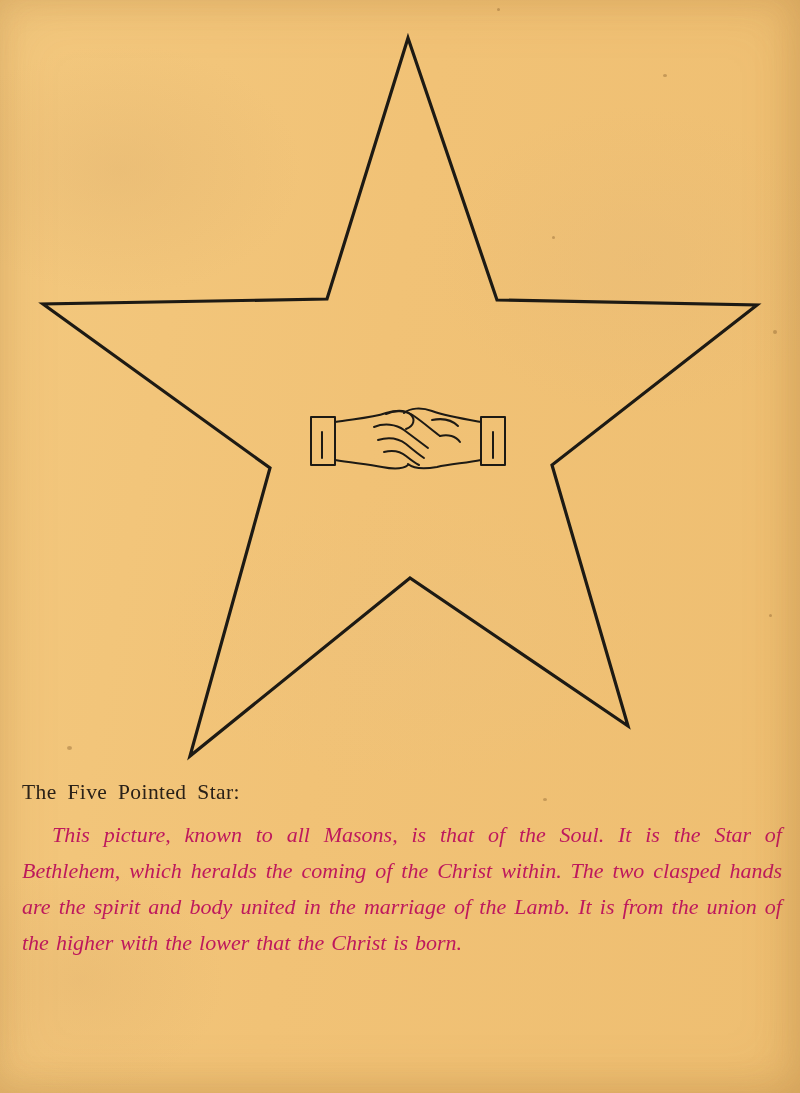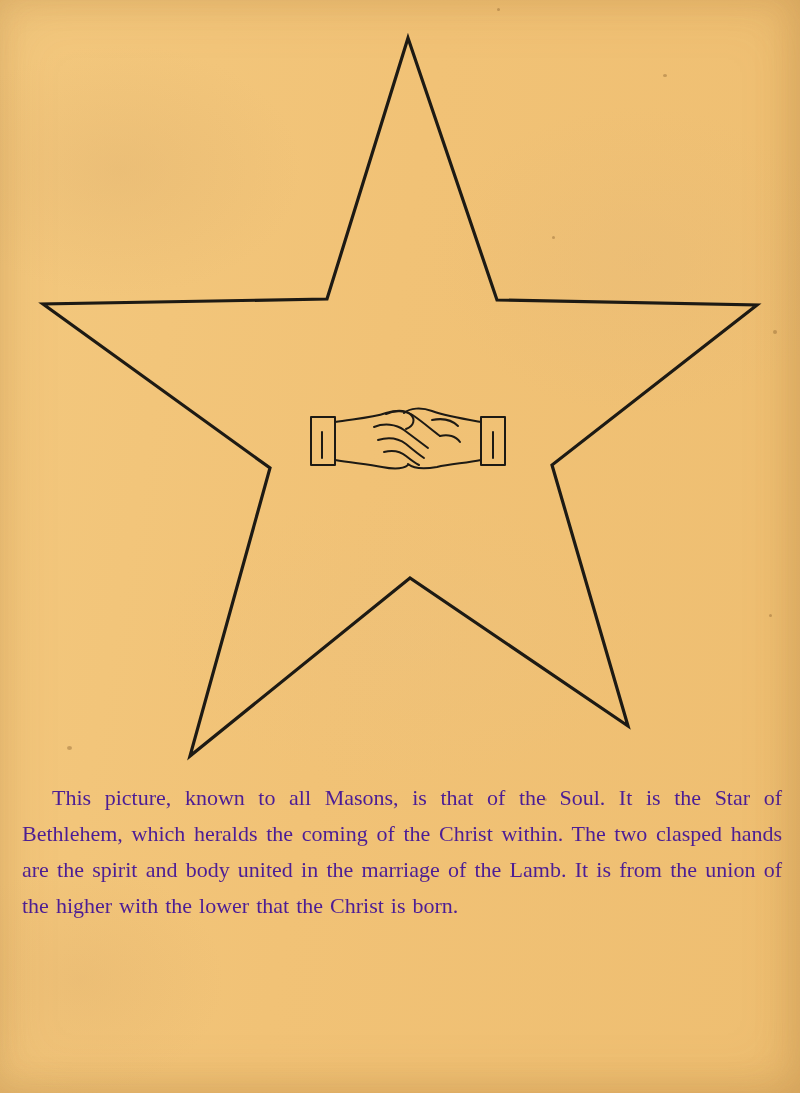--- a/index.html
+++ b/index.html
@@ -52,24 +52,25 @@
   .fig-caption {
     font-size: 21.5px;
     letter-spacing: 0.4px;
     color: #2a2118;
     word-spacing: 5px;
     margin-bottom: 12px;
   }
   .body-text {
     font-size: 22px;
     line-height: 36px;
-    color: #4c1d95;
+    color: #be185d;
     text-align: justify;
     text-justify: inter-word;
     word-spacing: 1.5px;
+    font-style: italic;
   }
   .body-text .indent {
     display: inline-block;
     width: 30px;
   }
   .speck {
     position: absolute;
     background: rgba(120, 80, 35, 0.35);
     border-radius: 50%;
     pointer-events: none;
@@ -103,20 +104,21 @@
       <path d="M374,419 C384,415 396,416 404,422 C412,428 420,434 428,440"></path>
       <path d="M378,432 C388,429 398,430 406,436 C412,441 418,446 424,450"></path>
       <path d="M384,444 C392,442 400,443 406,448 C411,452 415,455 419,457"></path>
       <path d="M440,428 C448,426 456,428 460,434"></path>
       <path d="M432,412 C442,410 452,412 458,418"></path>
     </g>
   </svg>
 </div>
 
 <div class="caption-block">
+  <div class="fig-caption">The Five Pointed Star:</div>
   <div class="body-text"><span class="indent"></span><span>This picture, known to all Masons, is that of the Soul. It is the Star of Bethlehem, which heralds the coming of the Christ within.  The two clasped hands are the spirit and body united in the marriage of the Lamb. It is from the union of the higher with the lower that the Christ is born.</span></div>
 </div>
 
 <div class="edge-shadow"></div>
 
 <div class="speck" style="left:497px; top:8px; width:3px; height:3px;"></div>
 <div class="speck" style="left:663px; top:74px; width:4px; height:3px;"></div>
 <div class="speck" style="left:552px; top:236px; width:3px; height:3px;"></div>
 <div class="speck" style="left:773px; top:330px; width:4px; height:4px;"></div>
 <div class="speck" style="left:769px; top:614px; width:3px; height:3px;"></div>

